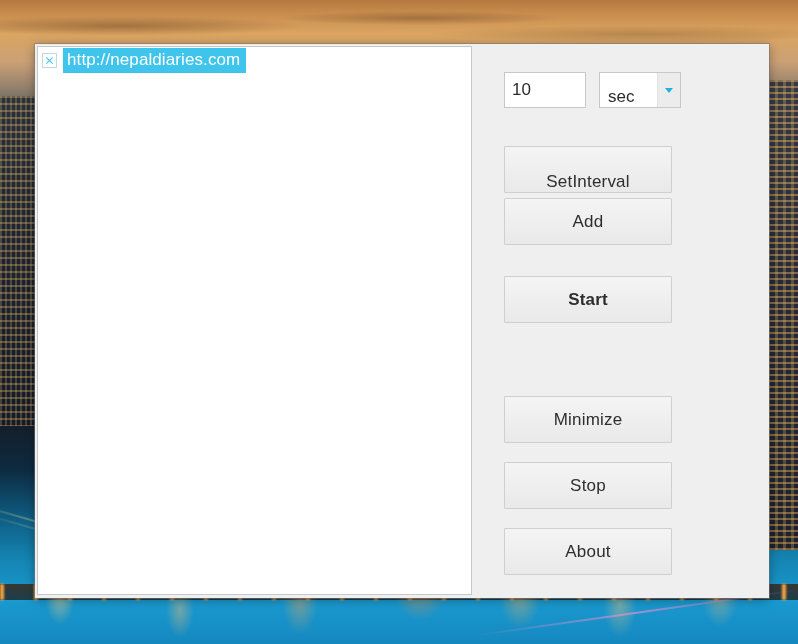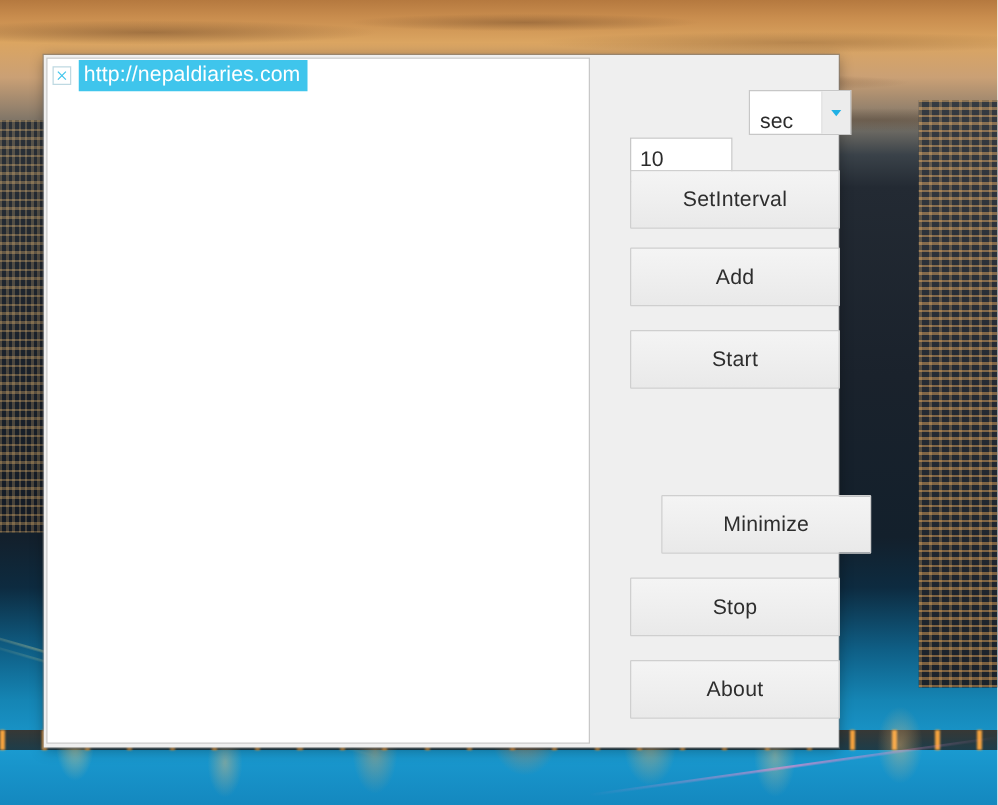--- a/index.html
+++ b/index.html
@@ -139,21 +139,21 @@
   .trail.t1 { left: -40px; bottom: 96px; width: 330px; transform: rotate(16deg); }
   .trail.t2 { left: -30px; bottom: 84px; width: 340px; transform: rotate(16deg); opacity:.7; }
   .trail.t3 { left: 470px; bottom: 30px; width: 330px; transform: rotate(-8deg);
               background: linear-gradient(to right, rgba(255,140,200,0), rgba(255,140,210,.6), rgba(255,140,200,0)); }
 
   
   .app-window {
     position: absolute;
     left: 35px;
     top: 44px;
-    width: 636px;
+    width: 734px;
     height: 554px;
     background: #efefef;
     box-shadow: 0 0 0 1px rgba(120,120,120,.55), 0 2px 10px rgba(0,0,0,.35);
     display: flex;
     flex-direction: row;
   }
 
   
   .list-pane {
     width: 435px;
@@ -227,21 +227,20 @@
     width: 82px;
     height: 36px;
     box-sizing: border-box;
     border: 1px solid #c7c7c7;
     background: #ffffff;
     font-family: "Liberation Sans", sans-serif;
     font-size: 17px;
     color: #2b2b2b;
     padding: 0 7px;
     outline: none;
-    margin-top: 38px;
   }
 
   .unit-select {
     width: 82px;
     height: 36px;
     box-sizing: border-box;
     border: 1px solid #c7c7c7;
     background: #ffffff;
     display: flex;
     align-items: flex-end;
@@ -279,25 +278,25 @@
     font-family: "Liberation Sans", sans-serif;
     font-size: 17px;
     letter-spacing: .2px;
     display: flex;
     align-items: center;
     justify-content: center;
     cursor: default;
     border-radius: 1px;
   }
 
-  .btn.b0 { top: 92px; }
+  .btn.b0 { top: 102px; align-items: flex-end; }
   .btn.b1 { top: 154px; align-items: center; }
-  .btn.b2 { top: 220px; }
+  .btn.b2 { top: 232px; font-weight: bold; }
   .btn.b3 { top: 286px; }
-  .btn.b4 { top: 352px; margin-left: 25px; }
+  .btn.b4 { top: 352px; }
   .btn.b5 { top: 418px; }
   .btn.b6 { top: 484px; }
 </style>
 </head>
 <body>
 
 <div id="root">
 
   <div class="wallpaper">
     <div class="sky-clouds"></div>

